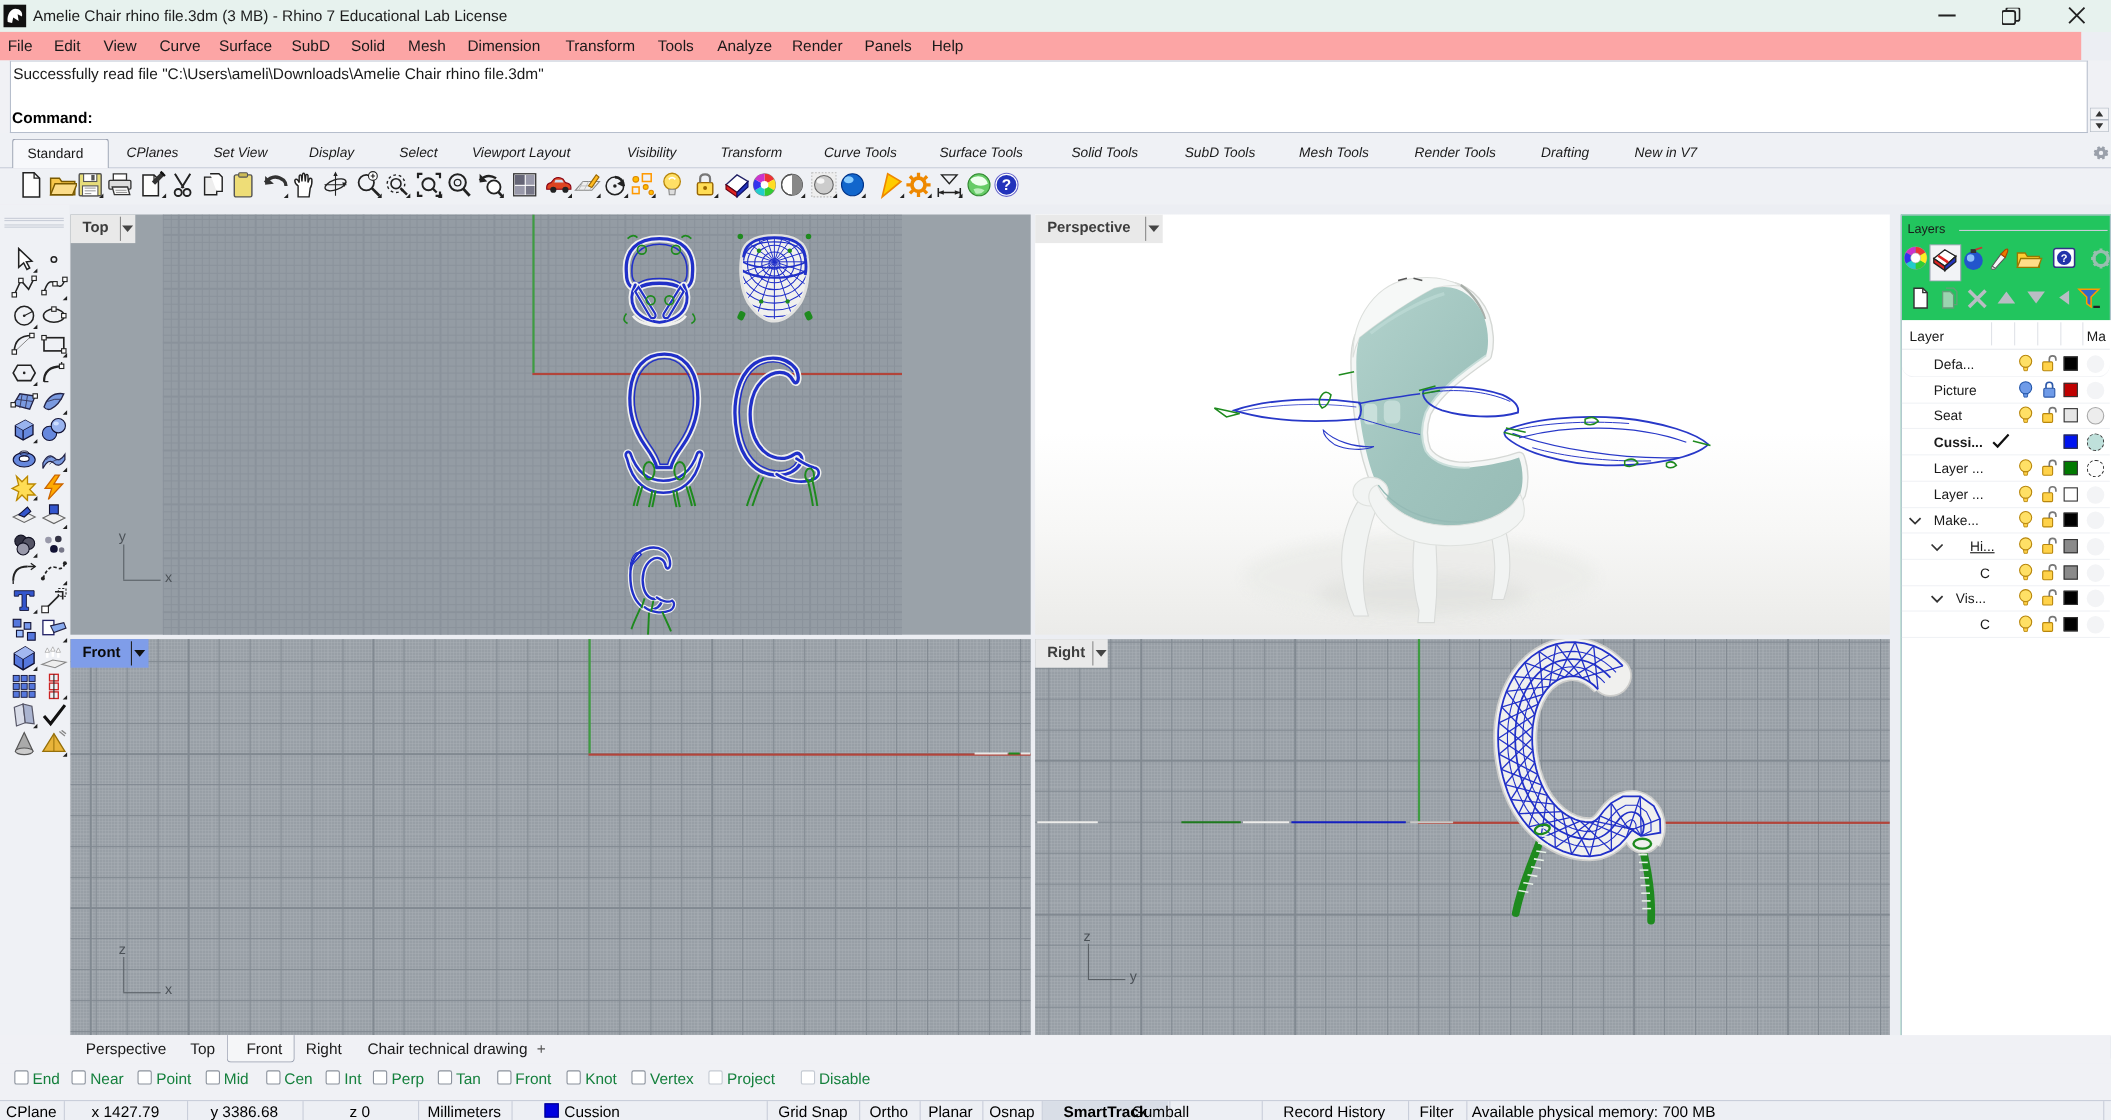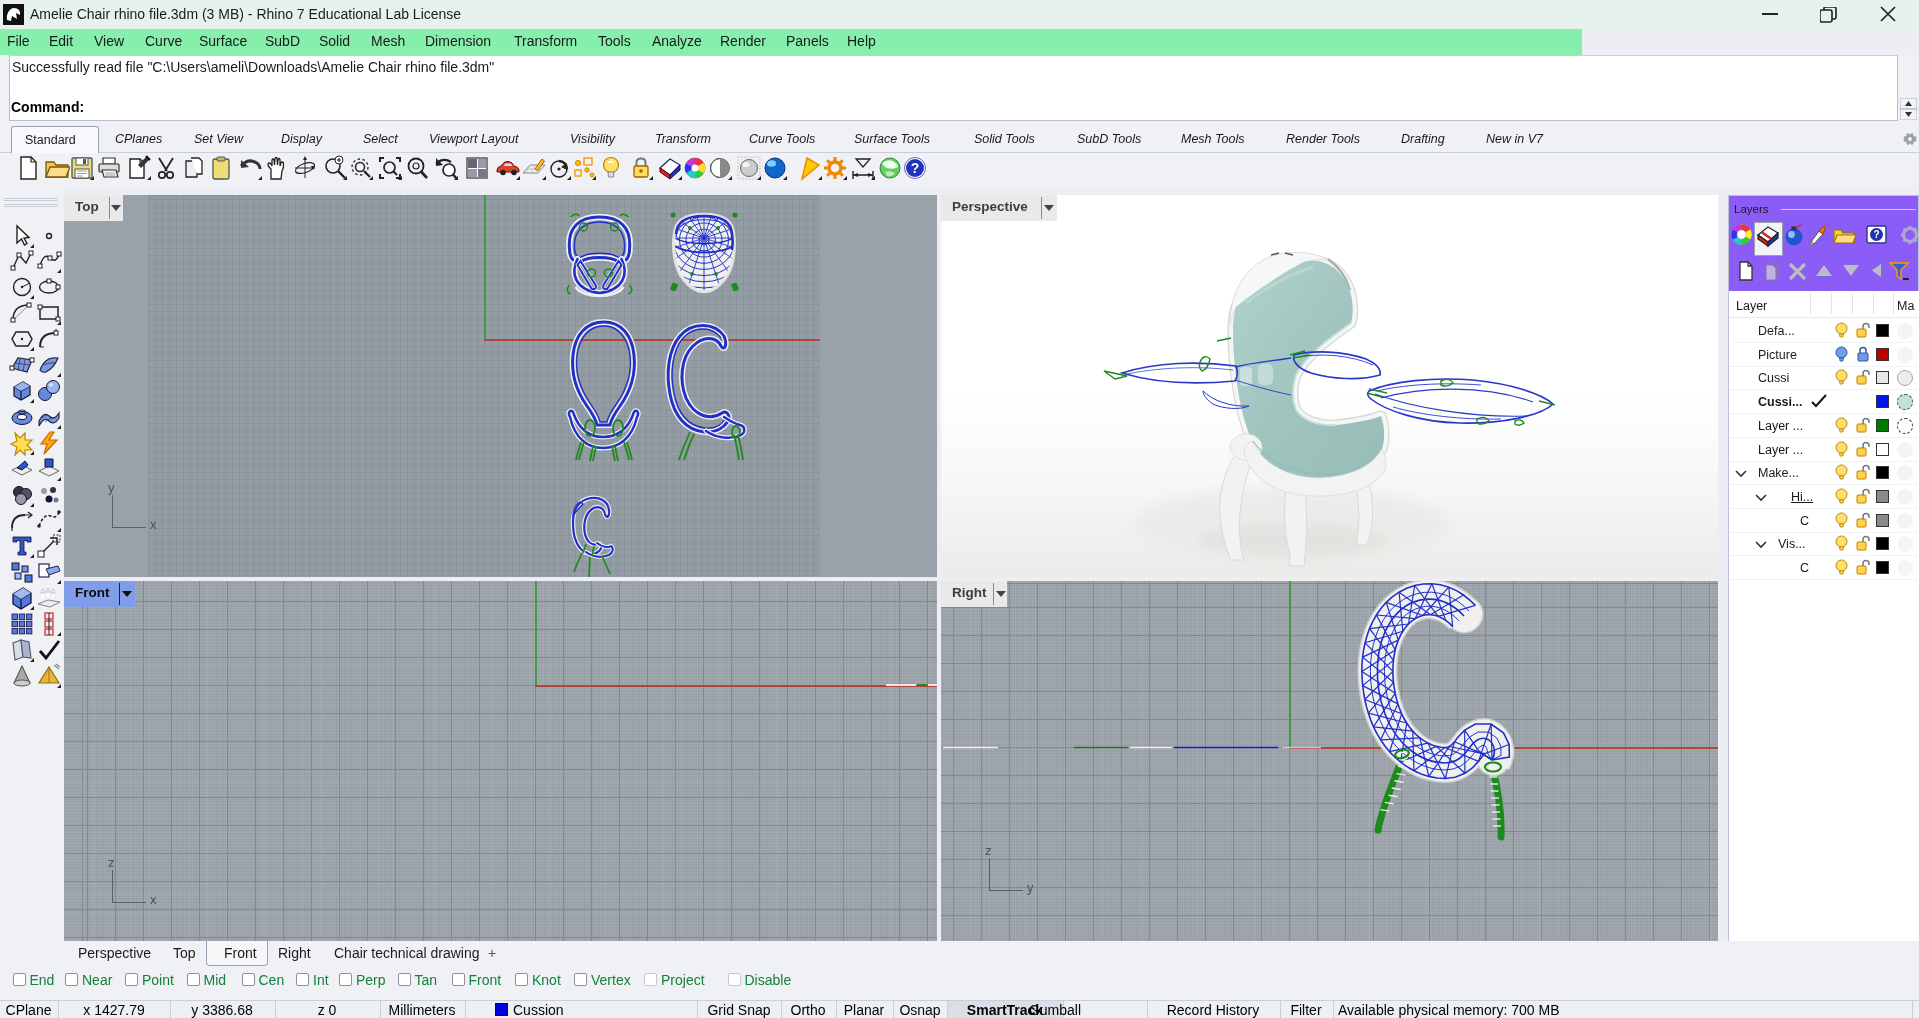--- a/index.html
+++ b/index.html
@@ -1,20 +1,20 @@
 <!DOCTYPE html>
 <html><head>
 <meta charset="utf-8">
 <style>
 * { margin:0; padding:0; box-sizing:border-box; }
 html,body { width:1919px; height:1018px; overflow:hidden; font-family:"Liberation Sans", sans-serif; background:#ECEEF3; }
 .abs { position:absolute; }
 #titlebar { left:0; top:0; width:1919px; height:29px; background:#E7F2EE; }
 #title-text { left:30px; top:6px; font-size:14px; color:#1c1c1c; }
-#menubar { left:0; top:29px; width:1582px; height:26px; background:#86efac; }
+#menubar { left:0; top:29px; width:1892px; height:26px; background:#fca5a5; }
 .menu-item { top:4px; font-size:14px; color:#1a1a1a; position:absolute; }
 #cmdpanel { left:0; top:55px; width:1919px; height:66px; background:#F0F1F5; }
 #cmdbox { left:9px; top:0px; width:1889px; height:66px; background:#FFFFFF; border:1px solid #B6BECC; border-top:1px solid #C7CEDA; }
 #cmdhist-text { left:12px; top:4px; font-size:14px; color:#1a1a1a; }
 #cmd-text { left:11px; top:44px; font-size:14px; font-weight:bold; color:#000; }
 #toolarea { left:0; top:121px; width:1919px; height:65px; background:#EFF1F5; }
 #tabrow { left:0; top:5px; width:1919px; height:26px; position:absolute;font-style:italic; }
 .tab { position:absolute; top:0; font-size:12.5px; color:#1a1a1a; }
 #tab-active { position:absolute; left:11px; top:5px; width:88px; height:27px; background:#F7F8FB; border:1px solid #9CA3B2; border-bottom:none; border-radius:3px 3px 0 0; }
 #tab-active span { position:absolute; left:13px; top:6px; font-size:12.5px; color:#1a1a1a; }
@@ -39,21 +39,21 @@
   repeating-linear-gradient(to bottom, rgba(128,136,144,0.95) 0 1px, transparent 1px 28px); }
 #grid-top { position:absolute; left:84px; top:0px; width:672px; height:382px; background-position:0 4px;
   background-image:
   repeating-linear-gradient(to right, #8A929B 0 1px, transparent 1px 7px),
   repeating-linear-gradient(to bottom, #8A929B 0 1px, transparent 1px 7px); background-color:#949CA4; }
 .axis { position:absolute; }
 .axisglyph { position:absolute; color:#4c5258; font-size:13px; }
 .axisglyph .vl { position:absolute; background:#5a6066; width:1px; }
 .axisglyph .hl { position:absolute; background:#5a6066; height:1px; }
 
-#layerspanel { left:1728px; top:195px; width:191px; height:767px; background:#8b5cf6; border:1px solid #BAC3D5; }
+#layerspanel { left:1728px; top:195px; width:191px; height:767px; background:#22c55e; border:1px solid #BAC3D5; }
 #layers-title { position:absolute; left:5px; top:7px; font-size:11.5px; color:#1a1a1a; }
 #layers-rule { position:absolute; left:52px; top:13px; width:135px; height:1px; background:#C8CDD8; }
 #lp-white { position:absolute; left:0px; top:95px; width:209px; height:651px; background:#FFFFFF; }
 .lrow { position:absolute; left:0; width:189px; height:24px; border-bottom:1px solid #F0F2F5; }
 .lname { position:absolute; top:5px; font-size:12.5px; color:#1a1a1a; }
 .sw { position:absolute; width:13px; height:13px; top:5px; border:1px solid #333; }
 .mcirc { position:absolute; top:4px; width:16px; height:16px; border-radius:50%; }
 #vptabs { left:0; top:941px; width:1919px; height:26px; background:#F0F1F5; }
 .vptab { position:absolute; top:4px; font-size:14px; color:#1a1a1a; }
 #osnaprow { left:0; top:967px; width:1919px; height:33px; background:#F0F1F5; }
@@ -1004,21 +1004,21 @@
           <path d="M5.5 12 L9.5 12 L9 15 L6 15 Z" fill="#6F9BE8" stroke="#2255aa" stroke-width="0.8"></path>
         </svg>
         <svg width="16" height="17" style="position:absolute;left:126px;top:3px">
           <rect x="3" y="7" width="10" height="8" rx="1" fill="#6F9BE8" stroke="#2b57a8"></rect>
           <path d="M5 7 V4.5 Q5 1.5 8 1.5 Q11 1.5 11 4.5 V7" fill="none" stroke="#2b57a8" stroke-width="1.5"></path>
         </svg>
         <div class="sw" style="left:147px;background:#C00000"></div>
         <div class="mcirc" style="left:168px;background:#F3F4F6"></div>
       </div>
       <div class="lrow" style="top: 75.4px;">
-        <div class="lname" style="left:29px;">Cussi</div>
+        <div class="lname" style="left:29px;">Seat</div>
         <svg width="15" height="17" style="position:absolute;left:105px;top:3px">
           <circle cx="7.5" cy="6.5" r="5.5" fill="#FFE066" stroke="#B8860B" stroke-width="1"></circle>
           <path d="M5.5 12 L9.5 12 L9 15 L6 15 Z" fill="#FFD24A" stroke="#B8860B" stroke-width="0.8"></path>
         </svg>
         <svg width="16" height="17" style="position:absolute;left:126px;top:3px">
           <rect x="2" y="7" width="9" height="8" rx="1" fill="#FFD24A" stroke="#B8860B"></rect>
           <path d="M8 7 V4.5 Q8 1.5 11 1.5 Q14 1.5 14 4.5 V6" fill="none" stroke="#777" stroke-width="1.5"></path>
         </svg>
         <div class="sw" style="left:147px;background:#E6E6E6"></div>
         <div class="mcirc" style="left:168px;background:#EDEDED;border:1px solid #A8A8A8"></div>

